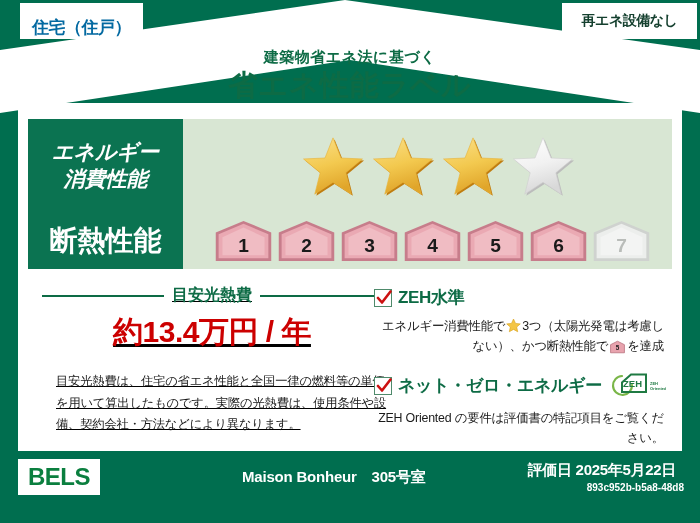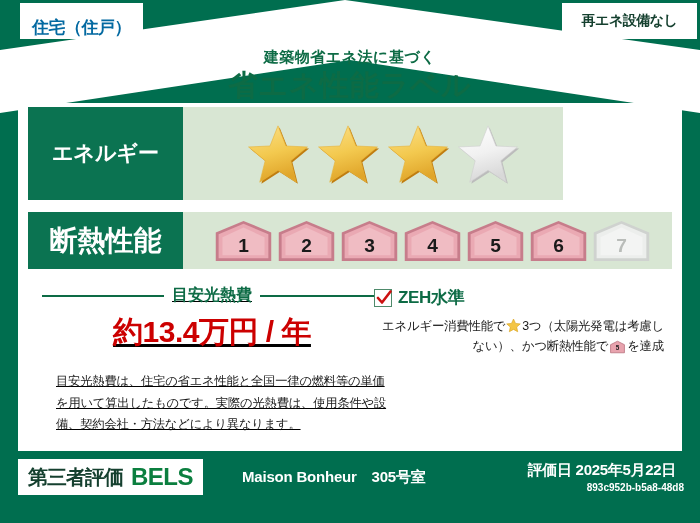--- a/index.html
+++ b/index.html
@@ -72,21 +72,21 @@
     display: flex; flex-direction: column;
     align-items: center; justify-content: center;
     font-weight: 700; letter-spacing: 0px; line-height: 1.25;
   }
   .perf-body {
     background: #d8e6d3;
     display: flex; align-items: center;
     flex: 1;
   }
 
-  #row-energy { left: 10px; top: 4px; width: 535px; height: 93px; }
+  #row-energy { left: 10px; top: 16px; width: 644px; height: 93px; font-style: italic; }
   #row-energy .perf-label { width: 155px; font-size: 21px; }
   #row-energy .perf-body { justify-content: center; gap: 4px; padding-left: 20px;}
 
   #row-insul  { left: 10px; top: 109px; width: 644px; height: 57px; }
   #row-insul .perf-label { width: 155px; font-size: 28px; }
   #row-insul .perf-body { justify-content: center; gap: 2px; padding-left: 10px;}
 
   .star { width: 66px; height: 64px; display:block; }
   .house { width: 61px; height: 44px; position: relative; display:block;}
 
@@ -183,20 +183,21 @@
   <div class="title-wrap">
     <div class="title-sub">建築物省エネ法に基づく</div>
     <div class="title-main">省エネ性能ラベル</div>
   </div>
 
   <div class="card">
 
     <div class="perf-row" id="row-energy">
       <div class="perf-label">
         <span>エネルギー</span>
+        <span>消費性能</span>
       </div>
       <div class="perf-body" id="stars-container">
           <svg class="star" viewBox="0 0 100 100">
             <defs>
               <linearGradient id="sg0" x1="0" y1="0" x2="0.3" y2="1">
                 <stop offset="0%" stop-color="#fbe08a"></stop>
                 <stop offset="55%" stop-color="#f3c94f"></stop>
                 <stop offset="100%" stop-color="#e0a52a"></stop>
               </linearGradient>
             </defs>
@@ -315,28 +316,47 @@
           <div class="check-body">
             <span>エネルギー消費性能で</span><svg class="inline-star" width="15" height="15" viewBox="0 0 24 24">
                 <polygon points="12,1.6 15.2,8.6 22.8,9.4 17.1,14.5 18.7,22 12,18.2 5.3,22 6.9,14.5 1.2,9.4 8.8,8.6" fill="#f4c544" stroke="#d9a21c" stroke-width="1"></polygon>
               </svg><span>3つ（太陽光発電は考慮しない）、かつ断熱性能で</span><span class="inline-house"><svg width="15" height="14" viewBox="0 0 26 22">
                   <polygon points="13,1 25,7 25,21 1,21 1,7" fill="#e8a3ae" stroke="#b9737f" stroke-width="1.4"></polygon>
                   <text x="13" y="17" font-size="11" font-weight="700" text-anchor="middle" fill="#1a1a1a" font-family="Liberation Sans, sans-serif">5</text>
                 </svg></span><span>を達成</span>
           </div>
         </div>
 
+        <div class="check-block" style="margin-top:10px;">
+          <div class="check-head">
+            <span class="chk">
+              <svg width="16" height="16" viewBox="0 0 16 16">
+                <path d="M2 8 L6 12.5 L14.5 1.5" stroke="#cc1111" stroke-width="2.6" fill="none" stroke-linecap="round" stroke-linejoin="round"></path>
+              </svg>
+            </span>
+            <span class="check-title">ネット・ゼロ・エネルギー</span>
+            <span class="zeh-logo">
+              <svg width="56" height="26" viewBox="0 0 56 26">
+                <path d="M22 14 A9.5 9.5 0 1 1 12 5" stroke="#7ab648" stroke-width="2.2" fill="none" stroke-linecap="round"></path>
+                <polygon points="21,3.5 36,3.5 36,21 12,21 12,11.5" fill="none" stroke="#1f7a43" stroke-width="2"></polygon>
+                <text x="22.5" y="15.5" font-size="9.5" font-weight="700" fill="#1f7a43" text-anchor="middle" font-family="Liberation Sans, sans-serif">ZEH</text>
+                <text x="40" y="14" font-size="4" font-weight="700" fill="#1f7a43" font-family="Liberation Sans, sans-serif">ZEH</text>
+                <text x="40" y="19" font-size="4" font-weight="700" fill="#1f7a43" font-family="Liberation Sans, sans-serif">Oriented</text>
+              </svg>
+            </span>
+          </div>
+          <div class="check-body">ZEH Oriented  の要件は評価書の特記項目をご覧ください。</div>
+        </div>
 
       </div>
     </div>
   </div>
 
   <div class="footer">
     <div class="bels-box">
-      <span class="bels-jp">第三者評価</span>
       <span class="bels-en">BELS</span>
     </div>
     <div class="bldg-name">Maison Bonheur　305号室</div>
     <div class="eval-date">評価日 2025年5月22日</div>
     <div class="eval-id">893c952b-b5a8-48d8</div>
   </div>
 
 </div>
 
 </body></html>

